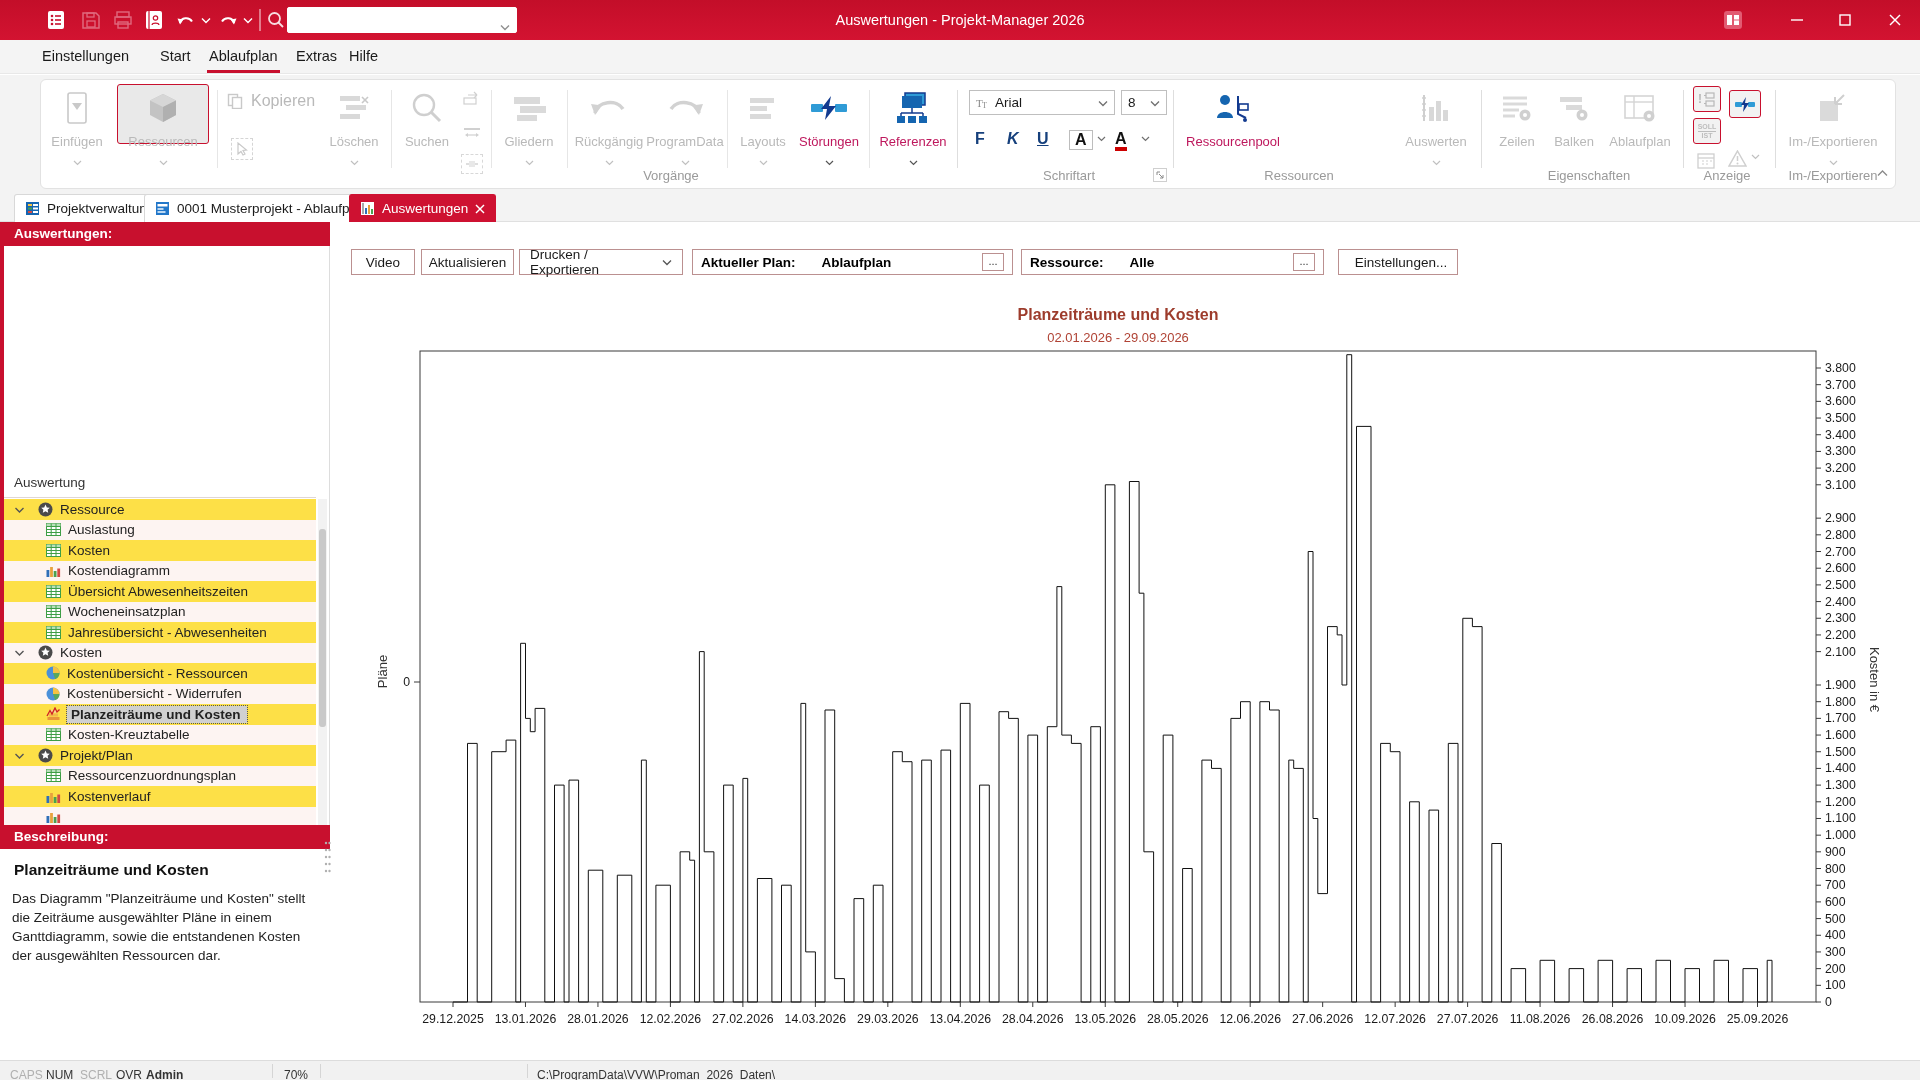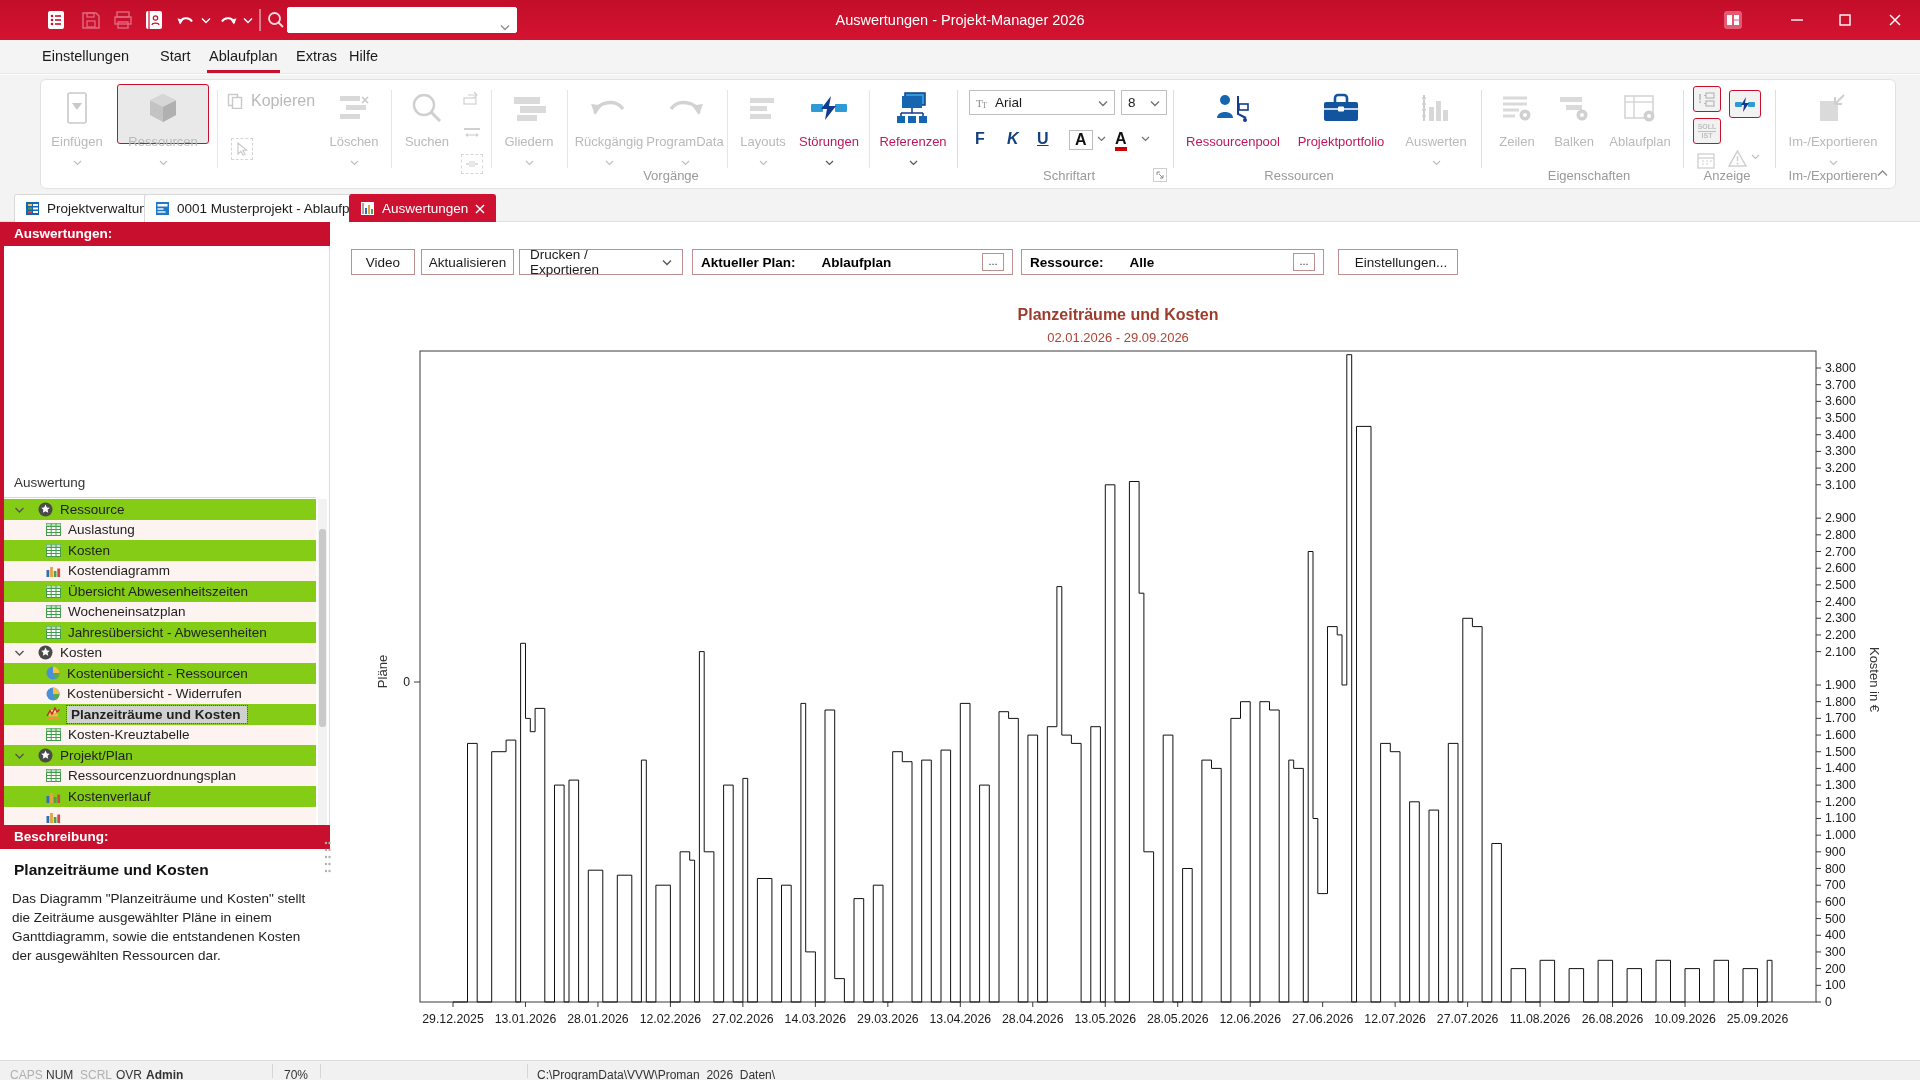--- a/index.html
+++ b/index.html
@@ -36,21 +36,21 @@
 #tabsrow{position:absolute;left:0;top:193px;width:1920px;height:29px;background:#f3f3f3;border-bottom:1px solid #e0e0e0}
 .dtab{position:absolute;top:1px;height:28px;display:flex;align-items:center;gap:7px;padding:0 10px;font-size:13.5px;background:#fff;border:1px solid #d8d8d8;border-bottom:none;border-radius:3px 3px 0 0;color:#1a1a1a}
 .dtab.active{background:#ce1131;color:#fff;border-color:#ce1131}
 
 #leftpanel{position:absolute;left:0;top:222px;width:330px;height:838px;background:#fff;border-right:1px solid #ddd}
 #leftpanel::before{content:"";position:absolute;left:0;top:0;width:4px;height:100%;background:#c8102e}
 .redbar{position:absolute;left:0;width:330px;height:24px;background:#c8102e;color:#fff;font-size:13.5px;font-weight:bold;line-height:24px;padding-left:14px}
 #tree-colhead{position:absolute;left:4px;top:246px;width:312px;height:30px;border-bottom:1px solid #e0d6d4;font-size:13.5px;color:#333;line-height:30px;padding-left:10px;background:#fff}
 #tree{position:absolute;left:4px;top:277px;width:312px;height:326px;overflow:hidden}
 .trow{position:relative;height:20.5px;display:flex;align-items:center;font-size:13.5px;color:#222}
-.trow.odd{background:#84cc16}
+.trow.odd{background:#fde047}
 .trow.even{background:#fdf4f2}
 .tsel{background:#d0d0d0;outline:1px dotted #555;font-weight:bold;padding:1px 6px 1px 4px}
 #tree-scroll{position:absolute;left:318px;top:277px;width:9px;height:326px;background:#f2f2f2}
 #tree-thumb{position:absolute;left:1px;top:30px;width:7px;height:198px;background:#c9c9c9;border-radius:3px}
 #descpanel{position:absolute;left:0;top:603px;width:330px;height:457px;background:#fff}
 #desc-title{position:absolute;left:14px;top:36px;font-size:15.5px;font-weight:bold;color:#111}
 #desc-body{position:absolute;left:12px;top:64px;width:304px;font-size:13.5px;line-height:19px;color:#222}
 #grip{position:absolute;left:324px;top:15px}
 
 #main{position:absolute;left:331px;top:222px;width:1589px;height:838px;background:#fff}
@@ -397,31 +397,20 @@
       <span class="ric">
             <svg width="38" height="32">
               <circle cx="11" cy="8" r="5" fill="#1565b0"></circle>
               <path d="M3 26c0-8 16-8 16 0z" fill="#1565b0"></path>
               <path d="M24 4v18l8 4" stroke="#123a8f" stroke-width="2" fill="none"></path>
               <rect x="25" y="12" width="9" height="6" fill="none" stroke="#123a8f" stroke-width="1.6"></rect>
               <circle cx="31" cy="28" r="2" fill="#123a8f"></circle>
             </svg>
           </span>
       <span class="rlab enat">Ressourcenpool</span>
-    </div>
-    <div class="rbtn" style="left:1248px;width:104px">
-      <span class="ric">
-            <svg width="38" height="30">
-              <rect x="2" y="9" width="34" height="19" rx="2" fill="#12559e"></rect>
-              <path d="M13 9V5a3 3 0 013-3h6a3 3 0 013 3v4" fill="none" stroke="#12559e" stroke-width="2.6"></path>
-              <line x1="2" y1="16" x2="36" y2="16" stroke="#fff" stroke-width="1.4"></line>
-              <rect x="16" y="13.5" width="6" height="5" rx="1" fill="#fff"></rect>
-            </svg>
-          </span>
-      <span class="rlab enat">Projektportfolio</span>
     </div>
     <div class="rbtn" style="left:1358px;width:74px">
       <span class="ric">
             <svg width="34" height="30">
               <line x1="5" y1="2" x2="5" y2="28" stroke="#cfcfcf" stroke-width="2"></line>
               <line x1="3" y1="5" x2="7" y2="5" stroke="#cfcfcf" stroke-width="1.4"></line>
               <line x1="3" y1="11" x2="7" y2="11" stroke="#cfcfcf" stroke-width="1.4"></line>
               <line x1="3" y1="17" x2="7" y2="17" stroke="#cfcfcf" stroke-width="1.4"></line>
               <line x1="3" y1="23" x2="7" y2="23" stroke="#cfcfcf" stroke-width="1.4"></line>
               <rect x="10" y="14" width="5" height="14" fill="#d8d8d8"></rect>

